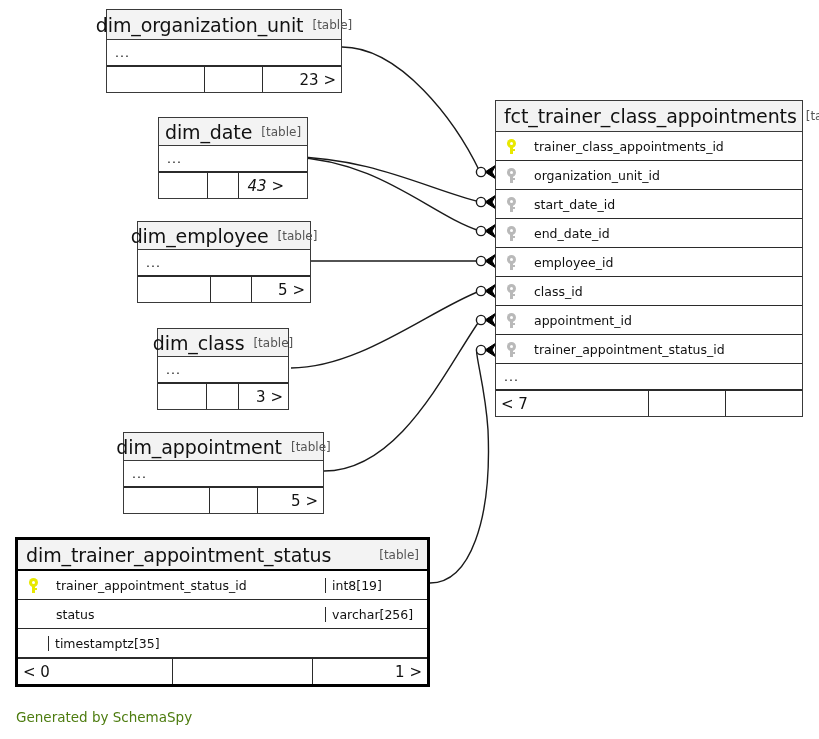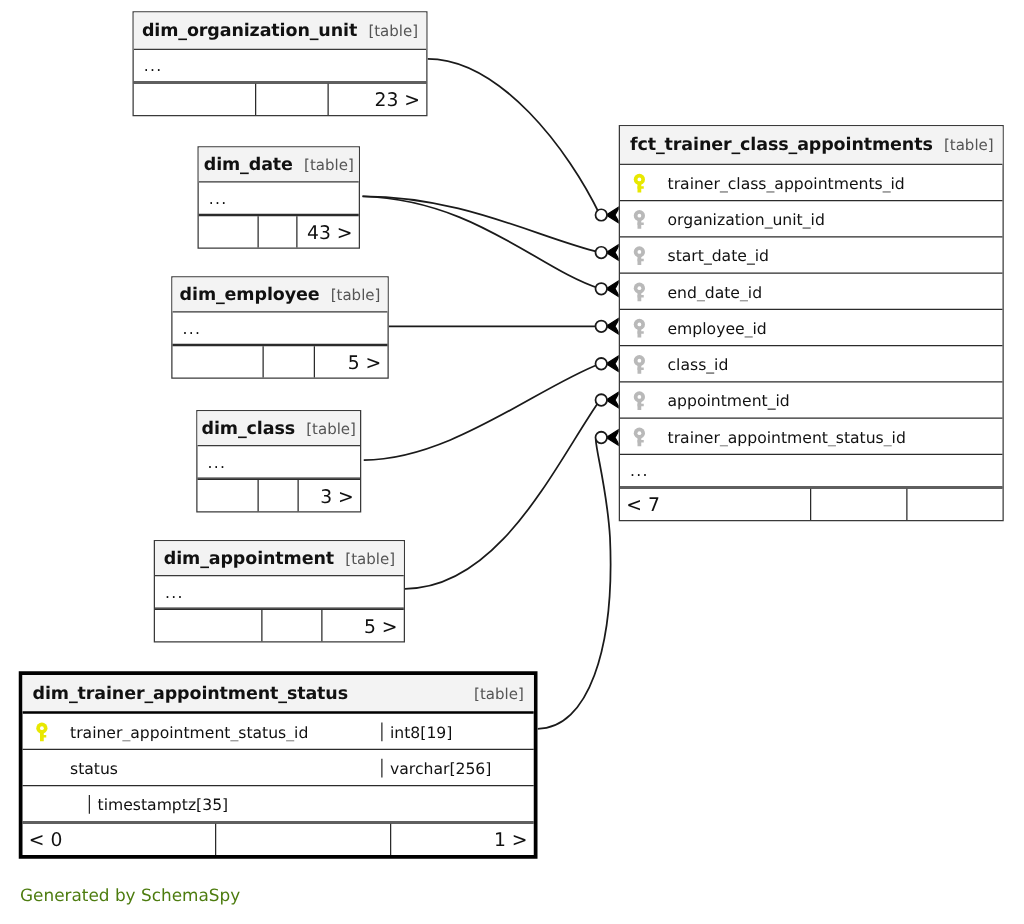--- a/index.html
+++ b/index.html
@@ -64,22 +64,22 @@
     justify-content: center;
     gap: 9px;
     padding: 0 8px;
     white-space: nowrap;
   }
   .tbl.highlight .tbl-head {
     border-bottom: 2px solid #000000;
     gap: 14px;
   }
   .tbl-name {
-    font-weight: bold;
-    font-size: 14px;
+    font-weight: normal;
+    font-size: 19px;
     letter-spacing: -0.1px;
   }
   .tbl-kind {
     font-size: 12px;
     color: #555555;
     font-weight: normal;
   }
   .tbl-head.spread {
     justify-content: space-between;
   }
@@ -104,22 +104,21 @@
     flex: 1 1 auto;
     padding-left: 8px;
     overflow: hidden;
     text-overflow: ellipsis;
   }
   .row .coltype {
     flex: 0 0 auto;
     box-sizing: border-box;
     border-left: 1.4px solid #2b2b2b;
     padding: 0 6px;
-    width: 122px;
-    margin-left: 23px;
+    width: 102px;
   }
 
   
   .keyico {
     display: block;
     width: 9px;
     height: 15px;
     position: relative;
   }
   .keyico i {
@@ -217,30 +216,30 @@
           <span class="tbl-name">dim_organization_unit</span>
           <span class="tbl-kind">[table]</span>
         </div>
         <div class="row ellipsis">...</div>
         <div class="foot">
           <span class="fcell" style="width:98px;"></span>
           <span class="fcell" style="width:58px;"></span>
           <span class="fcell right" style="width:78px;">23 &gt;</span>
         </div>
       </div>
-      <div class="tbl" style="left: 158px; top: 117px; width: 130px;">
+      <div class="tbl" style="left: 158px; top: 117px; width: 150px;">
         <div class="tbl-head" style="height:28px">
           <span class="tbl-name">dim_date</span>
           <span class="tbl-kind">[table]</span>
         </div>
         <div class="row ellipsis">...</div>
         <div class="foot">
           <span class="fcell" style="width:49px;"></span>
           <span class="fcell" style="width:31px;"></span>
-          <span class="fcell right" style="width:50px;">43 &gt;</span>
+          <span class="fcell right" style="width:50px;font-style:italic;">43 &gt;</span>
         </div>
       </div>
       <div class="tbl" style="left: 137px; top: 221px; width: 174px;">
         <div class="tbl-head" style="height:28px">
           <span class="tbl-name">dim_employee</span>
           <span class="tbl-kind">[table]</span>
         </div>
         <div class="row ellipsis">...</div>
         <div class="foot">
           <span class="fcell" style="width:73px;"></span>

